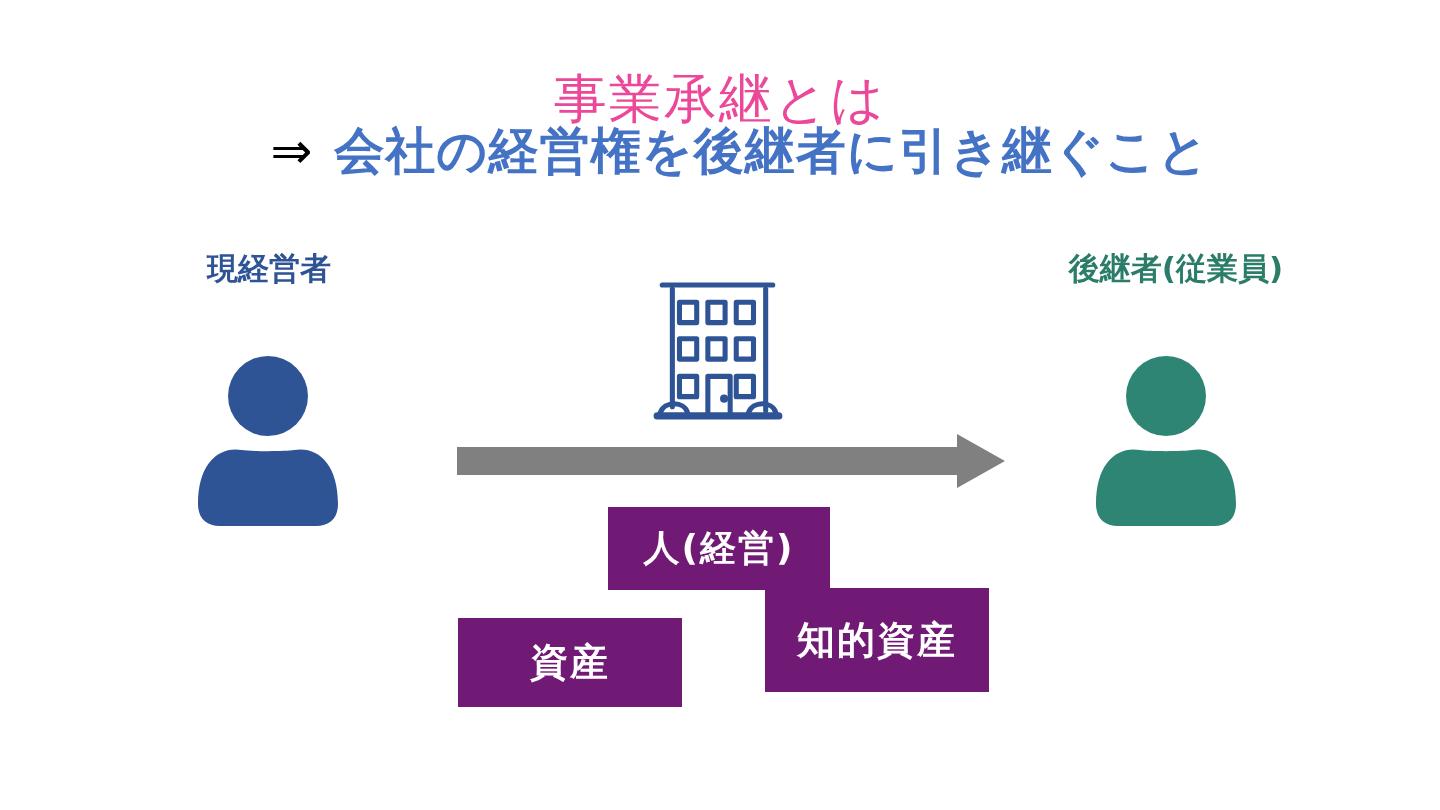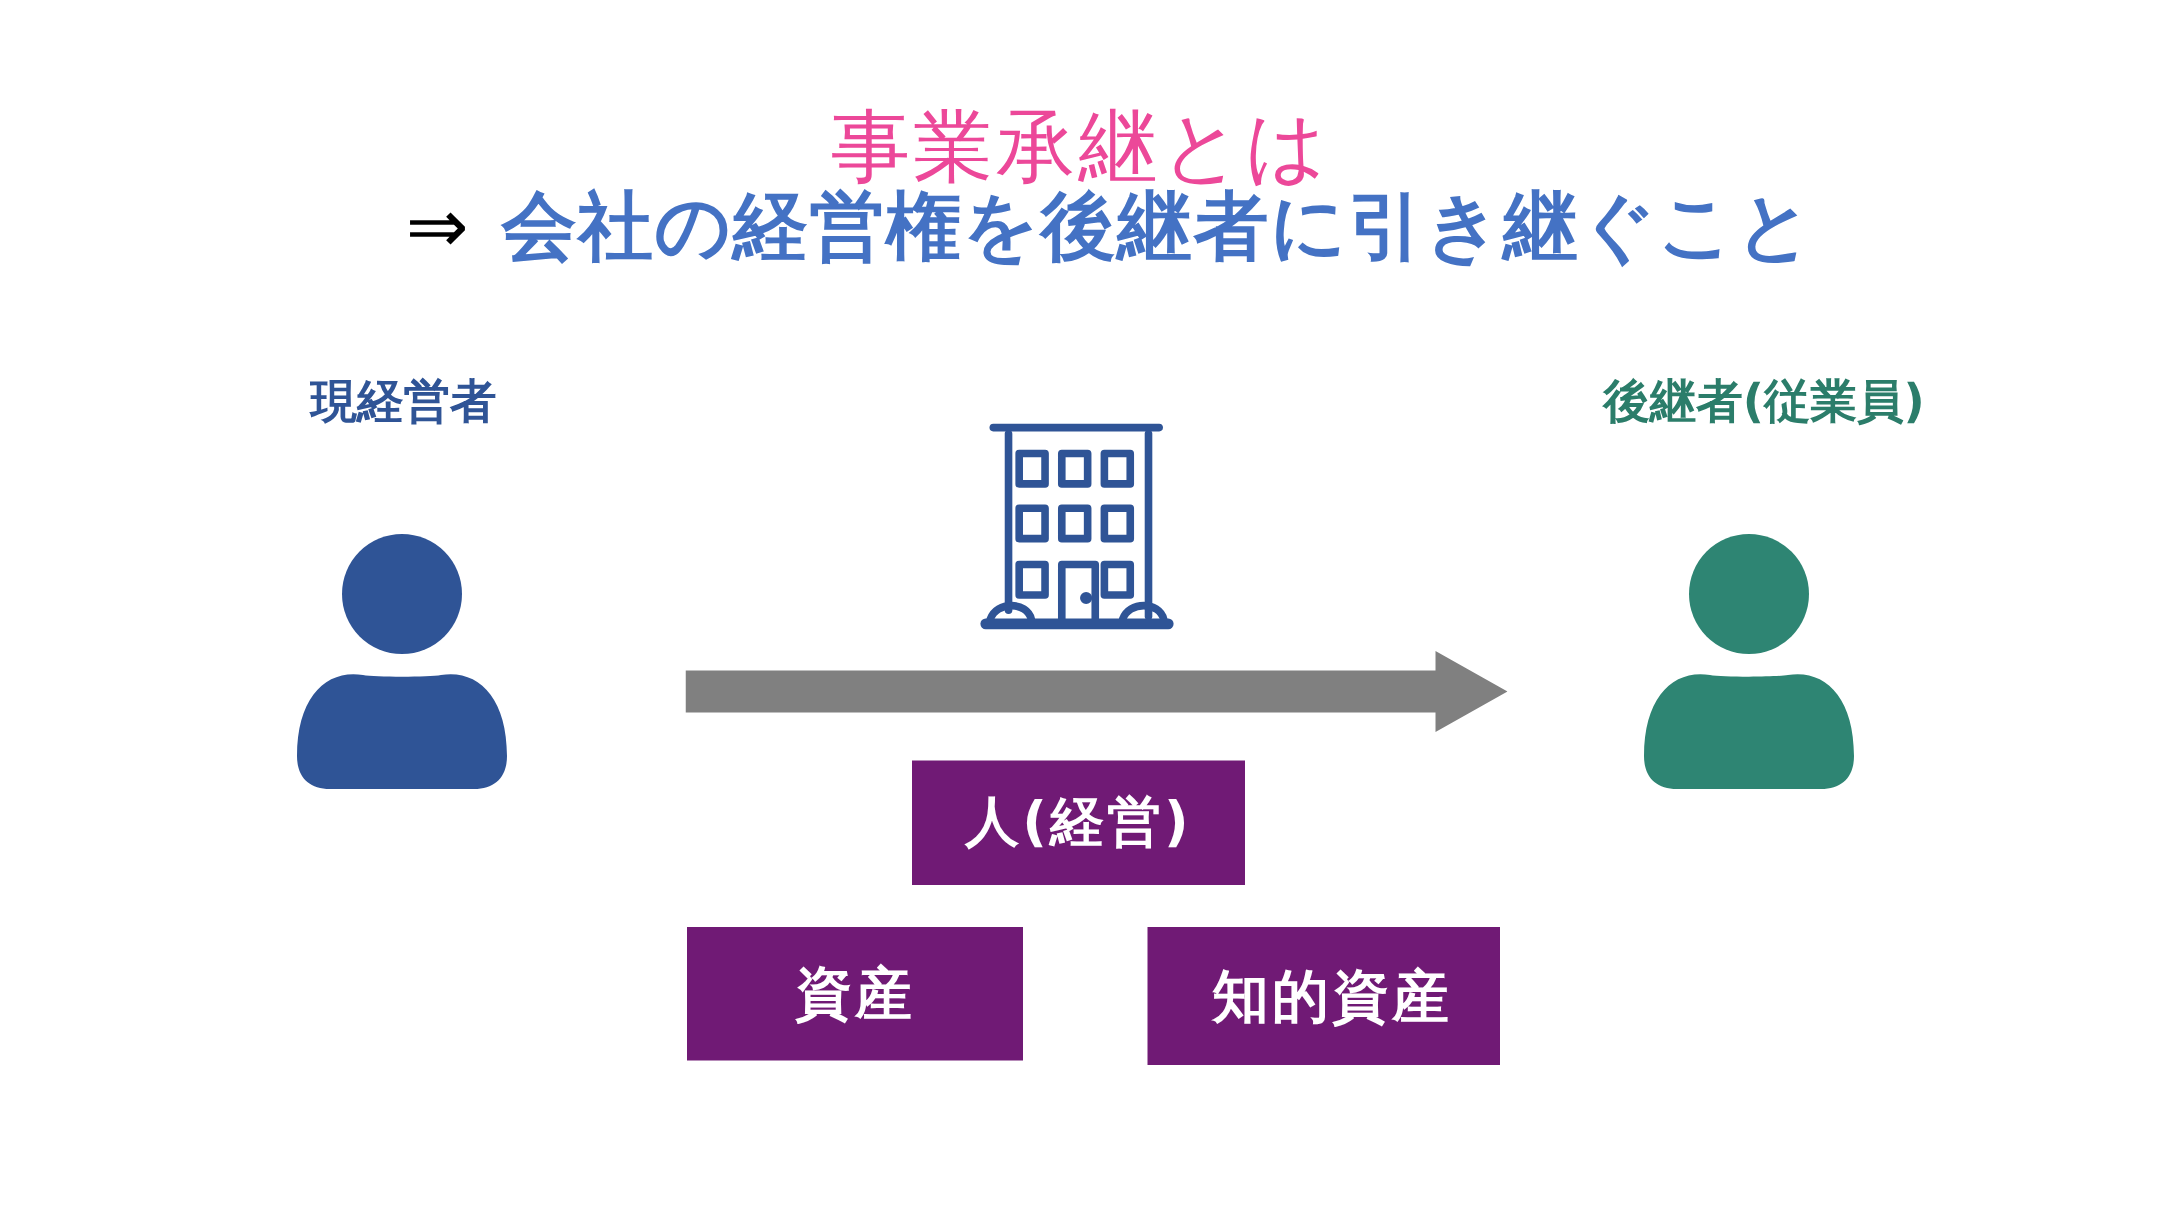--- a/index.html
+++ b/index.html
@@ -76,21 +76,21 @@
     display: flex;
     align-items: center;
     justify-content: center;
     font-size: 38px;
     font-weight: 700;
     letter-spacing: 2px;
     white-space: nowrap;
   }
   .box-1 { left: 608px; top: 507px; width: 222px; height: 83px; font-size: 36px; }
   .box-2 { left: 458px; top: 618px; width: 224px; height: 89px; }
-  .box-3 { left: 765px; top: 618px; width: 224px; height: 92px; padding-left: 11px; }
+  .box-3 { left: 765px; top: 588px; width: 224px; height: 104px; }
 
   svg { display: block; }
 </style>
 </head>
 <body>
 
 <div class="slide">
 
   <h1 class="abs title">事業承継とは</h1>
 

